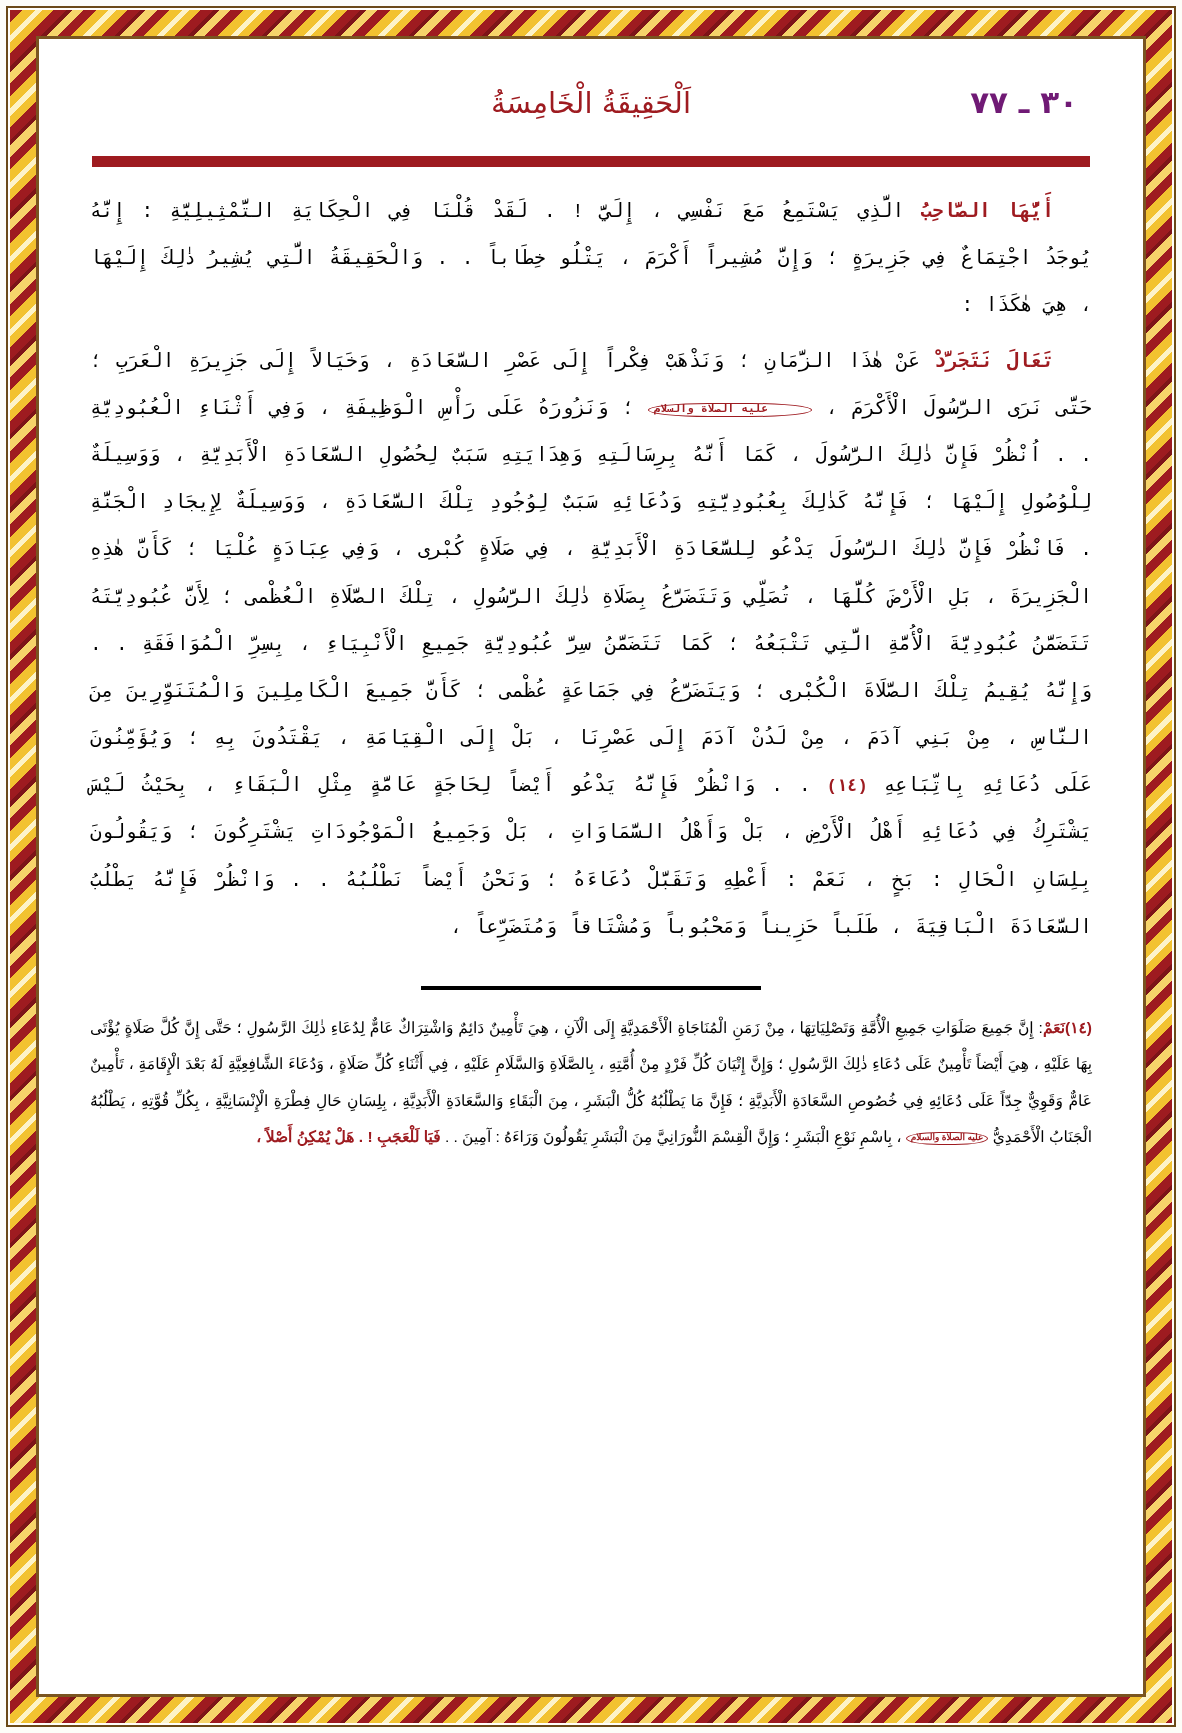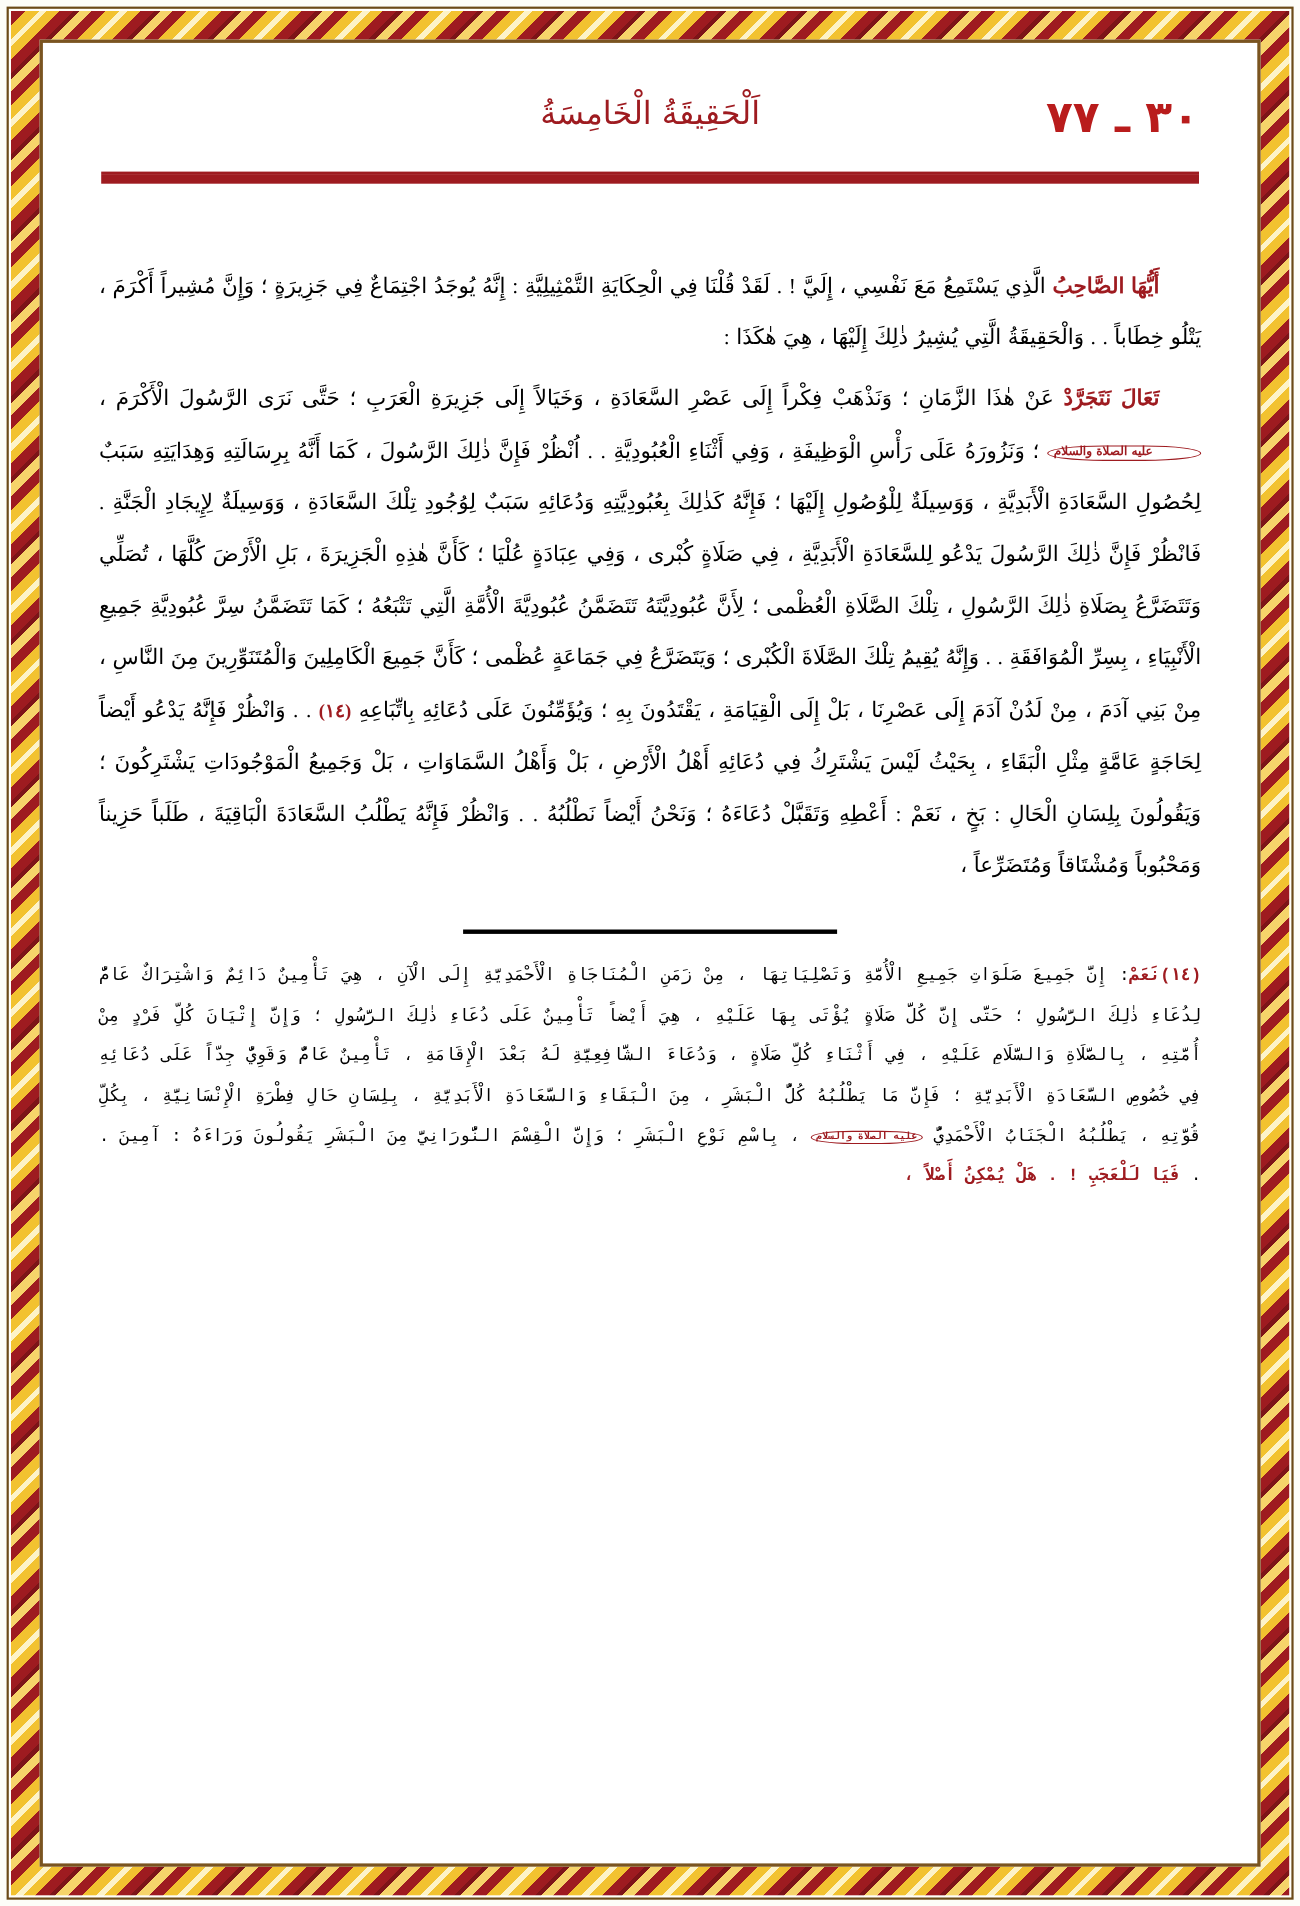--- a/index.html
+++ b/index.html
@@ -83,26 +83,26 @@
   }
 
   
   .page-header {
     position: relative;
     height: 74px;
   }
 
   .page-number {
     position: absolute;
-    right: 2px;
+    right: 14px;
     top: 14px;
     font-family: "DejaVu Sans", sans-serif;
-    font-size: 40px;
-    font-weight: bold;
-    color: #b91c1c;
+    font-size: 31px;
+    font-weight: bold;
+    color: #701a75;
     letter-spacing: 2px;
     direction: rtl;
   }
 
   .page-title {
     text-align: center;
     font-family: "DejaVu Sans", sans-serif;
     font-size: 29px;
     font-weight: normal;
     color: #9e1b20;
@@ -116,29 +116,28 @@
     height: 11px;
     border-top: 3px solid #9e1b20;
     border-bottom: 8px solid #9e1b20;
     background: #ffffff;
   }
 
   
   .body-text {
     flex: 0 0 auto;
     padding-top: 22px;
-    font-family: Liberation Serif, serif;
+    font-family: Liberation Mono, monospace;
     font-size: 19.5px;
     line-height: 2.42;
     color: #000000;
     text-align: justify;
     text-align-last: right;
     direction: rtl;
     word-spacing: 1px;
-    margin-top: 48px;
   }
 
   .body-text p { margin-bottom: 8px; }
   .body-text p.indent { text-indent: 38px; }
 
   .lead {
     color: #9e1b20;
     font-weight: bold;
   }
 
@@ -170,21 +169,21 @@
   
   .footnote-sep {
     width: 340px;
     height: 4px;
     background: #000000;
     margin: 26px auto 0 auto;
   }
 
   .footnote {
     padding-top: 20px;
-    font-family: Liberation Mono, monospace;
+    font-family: Liberation Sans, sans-serif;
     font-size: 15.5px;
     line-height: 2.35;
     color: #000000;
     text-align: justify;
     text-align-last: right;
     direction: rtl;
   }
 
   .footnote .fn-open {
     color: #9e1b20;

